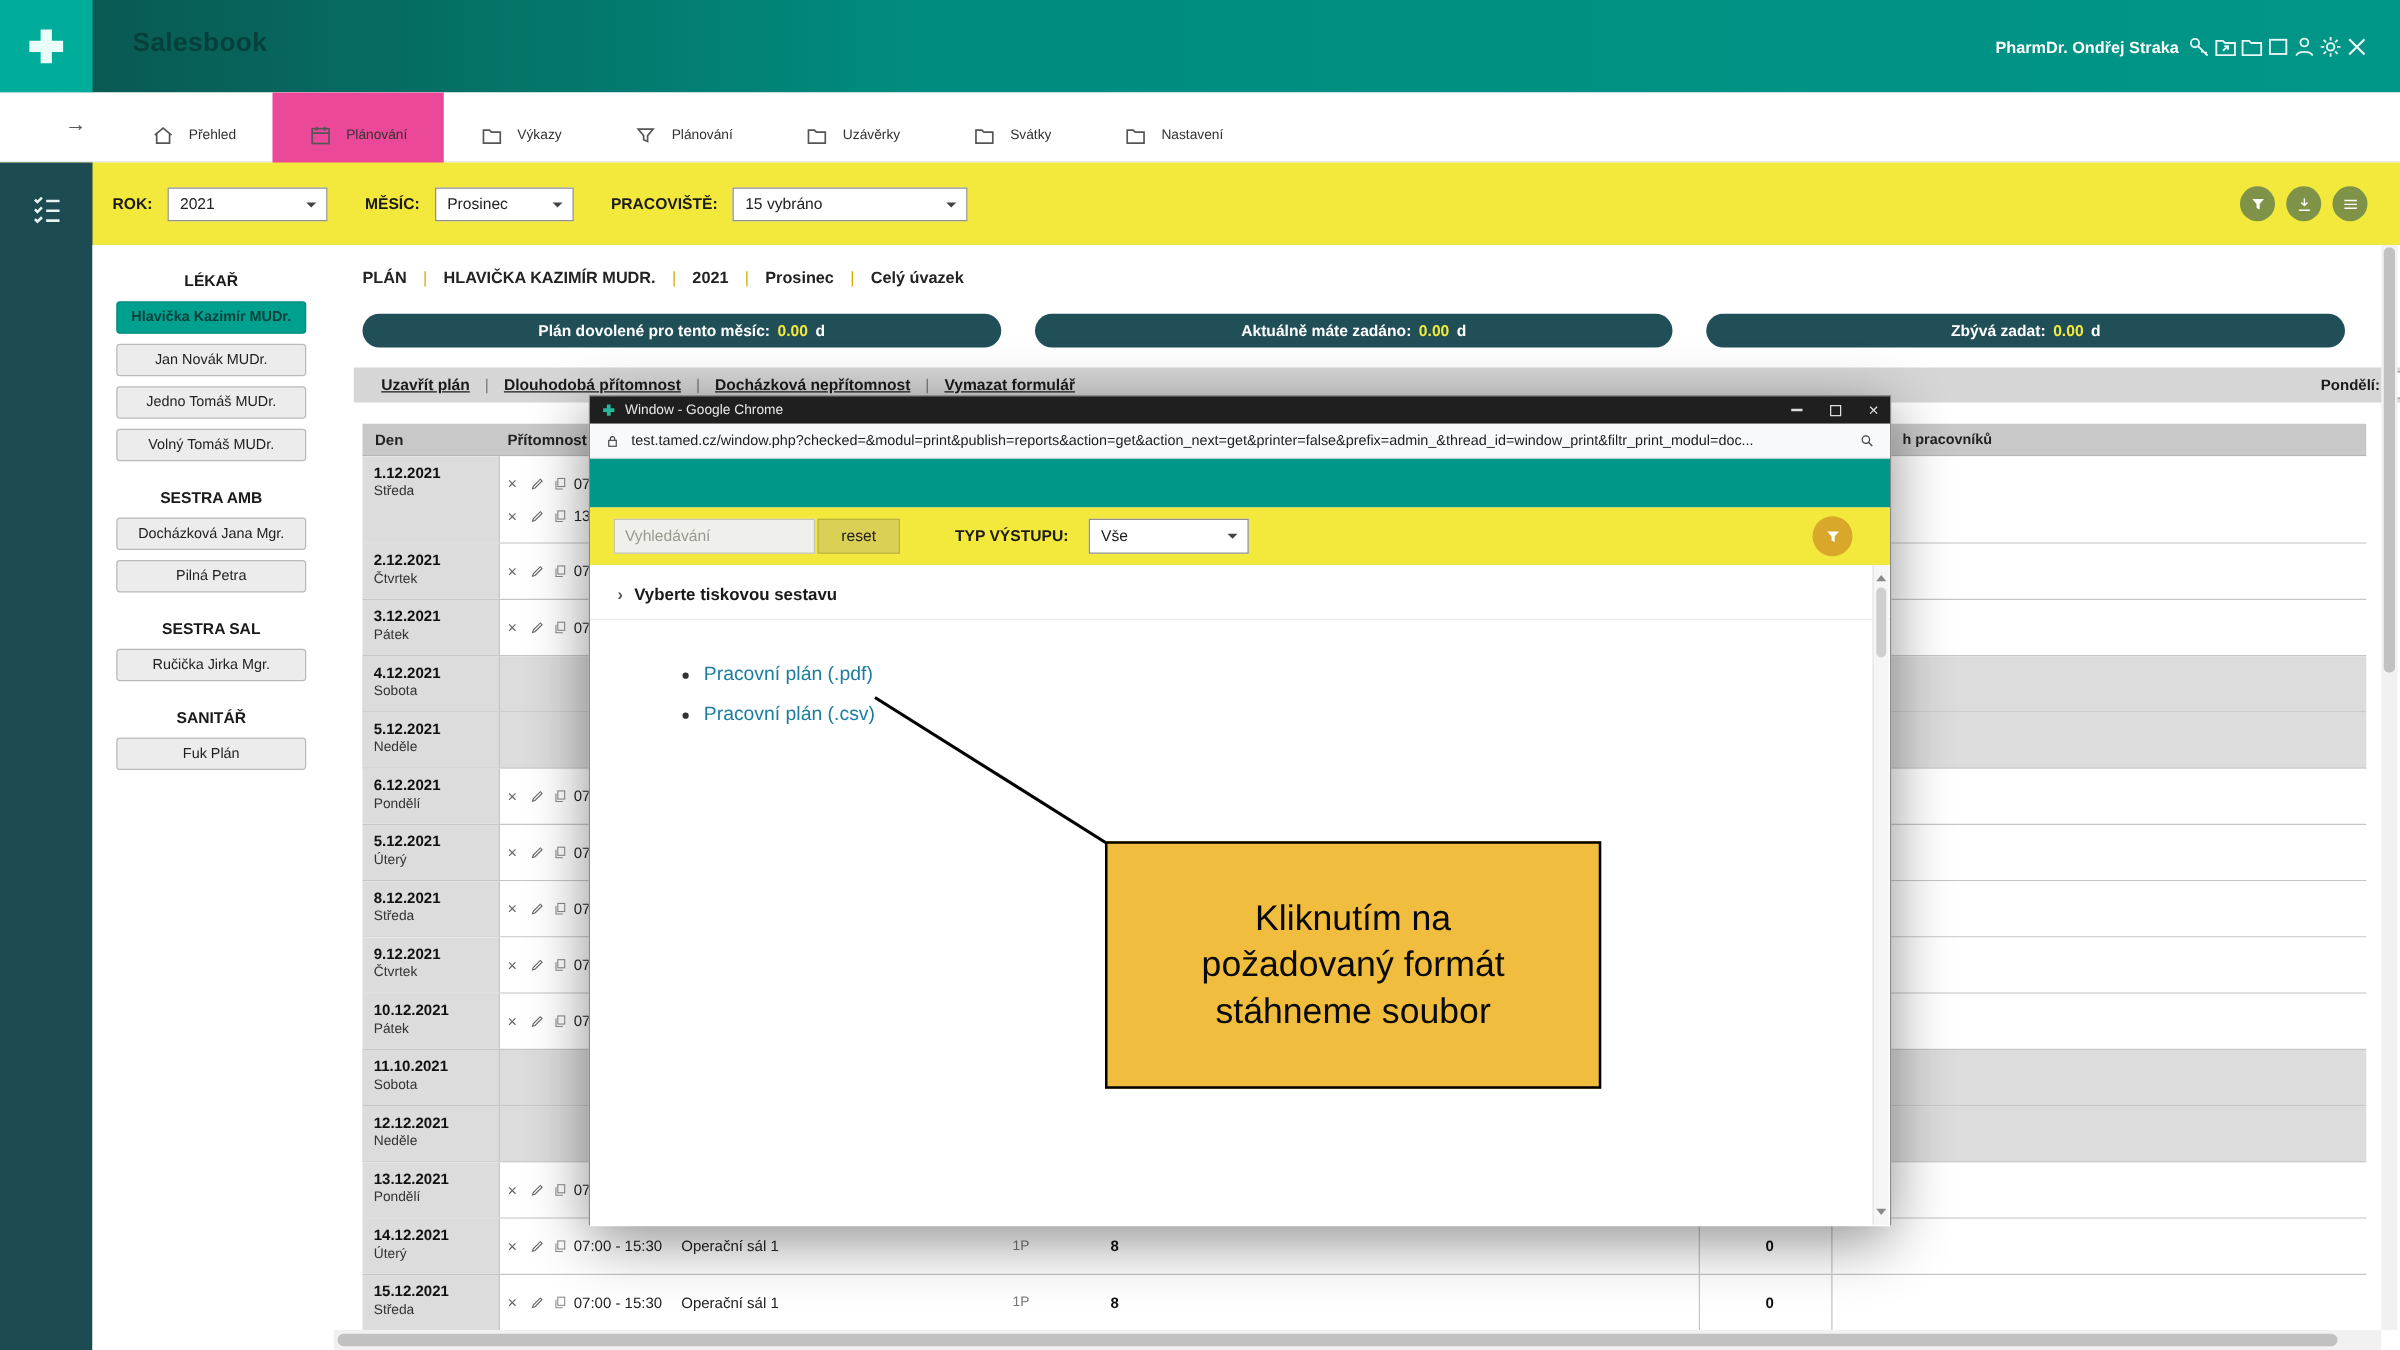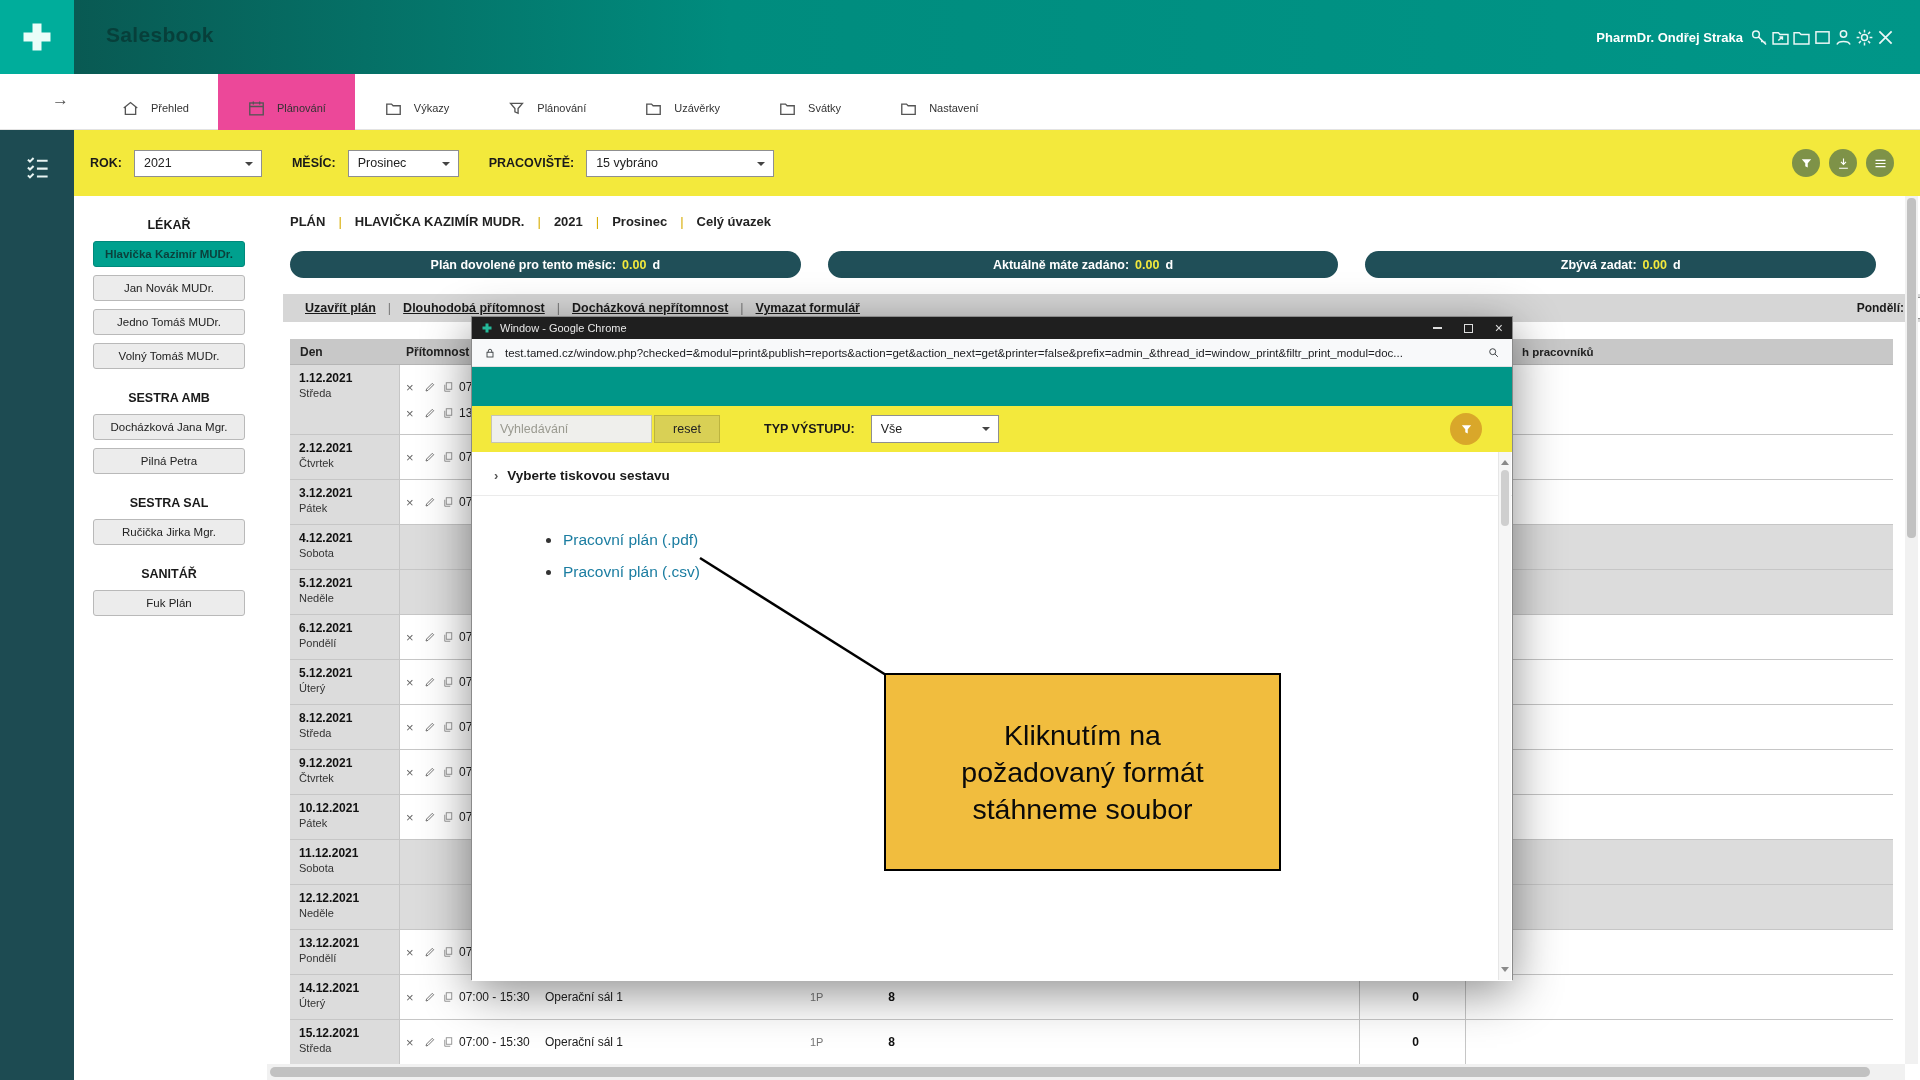--- a/index.html
+++ b/index.html
@@ -582,21 +582,21 @@
                   <rect x="8.5" y="3.5" width="11" height="13"></rect>
                   <path d="M5.5 7.5v13h11"></path>
                 </svg>
               </span>
               <span class="e-time">07</span>
             </div>
           </div>
         </div>
         <div class="trow weekend" style="height: 45px;">
           <div class="dcell">
-            <div class="ddate">11.12.2021</div>
+            <div class="ddate">11.10.2021</div>
             <div class="dday">Sobota</div>
           </div>
           <div class="ccell"></div>
         </div>
         <div class="trow weekend" style="height: 45px;">
           <div class="dcell">
             <div class="ddate">12.12.2021</div>
             <div class="dday">Neděle</div>
           </div>
           <div class="ccell"></div>

